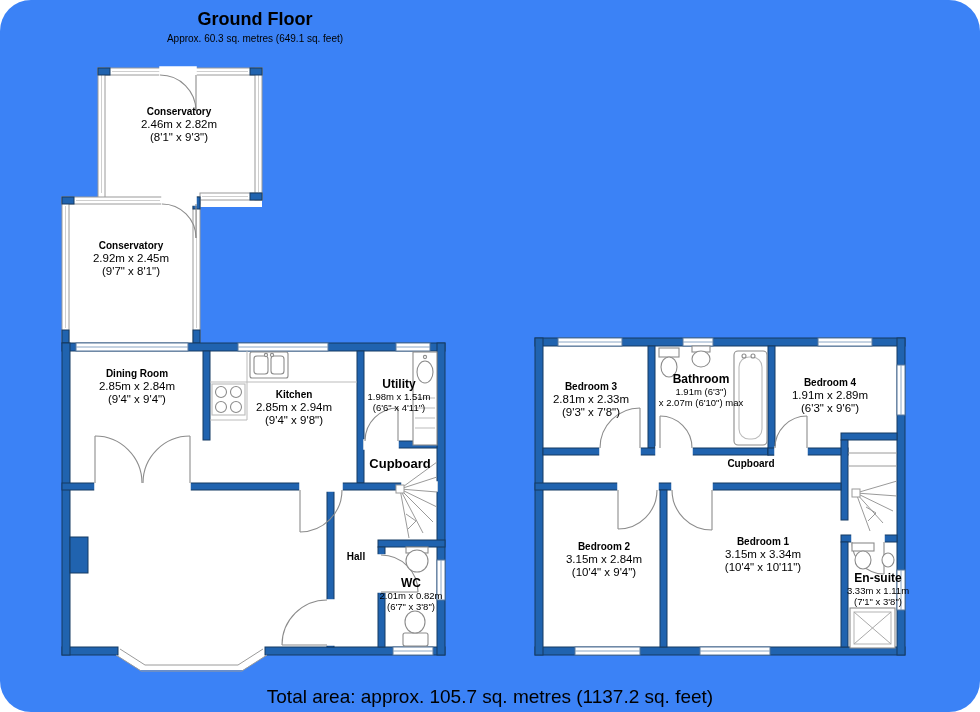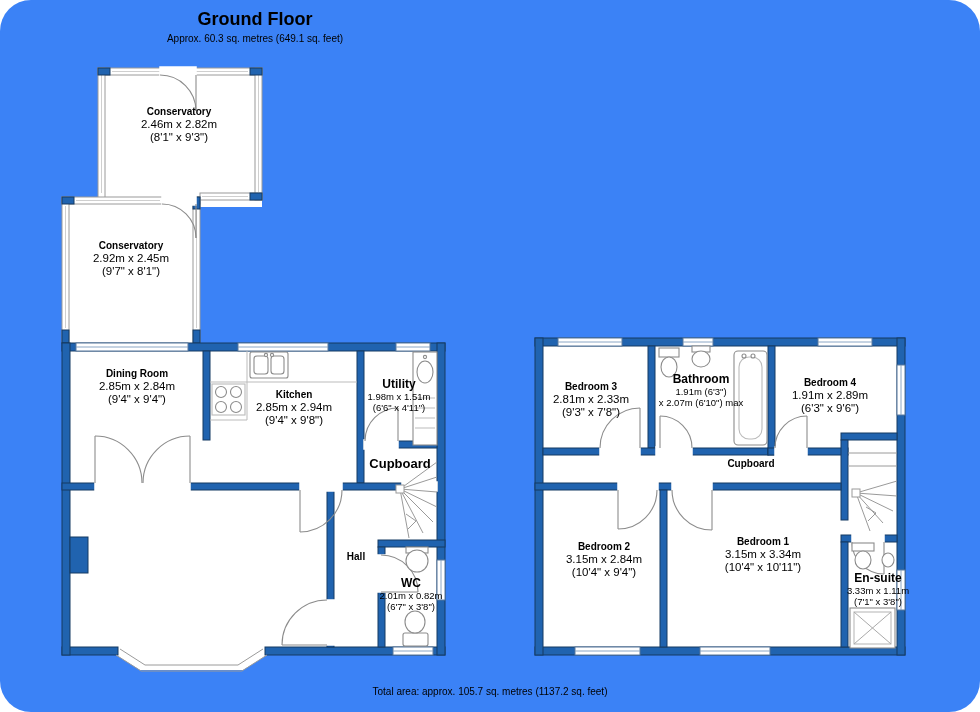--- a/index.html
+++ b/index.html
@@ -9,21 +9,21 @@
   .floor-title{position:absolute;transform:translateX(-50%);text-align:center;}
   .ftitle{font-size:18px;font-weight:bold;line-height:1.1;}
   .fsub{font-size:10px;margin-top:3px;}
   .room-label{position:absolute;transform:translateX(-50%);text-align:center;line-height:1.18;white-space:nowrap;}
   .room-label.wrap{white-space:normal;width:84px;}
   .rname{font-weight:bold;font-size:10px;}
   .rdim{font-size:11.5px;}
   .sm .rname{font-size:12px;text-align:center;}
   .sm .rdim{font-size:9.5px;}
   .md .rname{font-size:13px;text-align:right;}
-  .total-area{position:absolute;left:490px;top:686px;transform:translateX(-50%);font-size:10px;white-space:nowrap;}
+  .total-area{position:absolute;left:490px;top:686px;transform:translateX(-50%);font-size:19px;white-space:nowrap;}
   
   .fl rect,.fl polygon{fill:#ffffff;}
   .wl rect{fill:#2063af;stroke:#153a63;stroke-width:1;}
   .gz rect{fill:#ffffff;stroke:#9a9a9a;stroke-width:1;}
   .gz line{stroke:#cfcfcf;stroke-width:1;}
   .wn rect{fill:#ffffff;stroke:#56779c;stroke-width:1;}
   .wn line{stroke:#7d9cbe;stroke-width:0.9;}
   .gap rect{fill:#ffffff;stroke:#ffffff;stroke-width:1.5;}
   .dr path,.dr line,.dr polyline{fill:none;stroke:#8c8c8c;stroke-width:1.1;}
   .st line,.st polyline,.st path{fill:none;stroke:#9a9a9a;stroke-width:1;}

